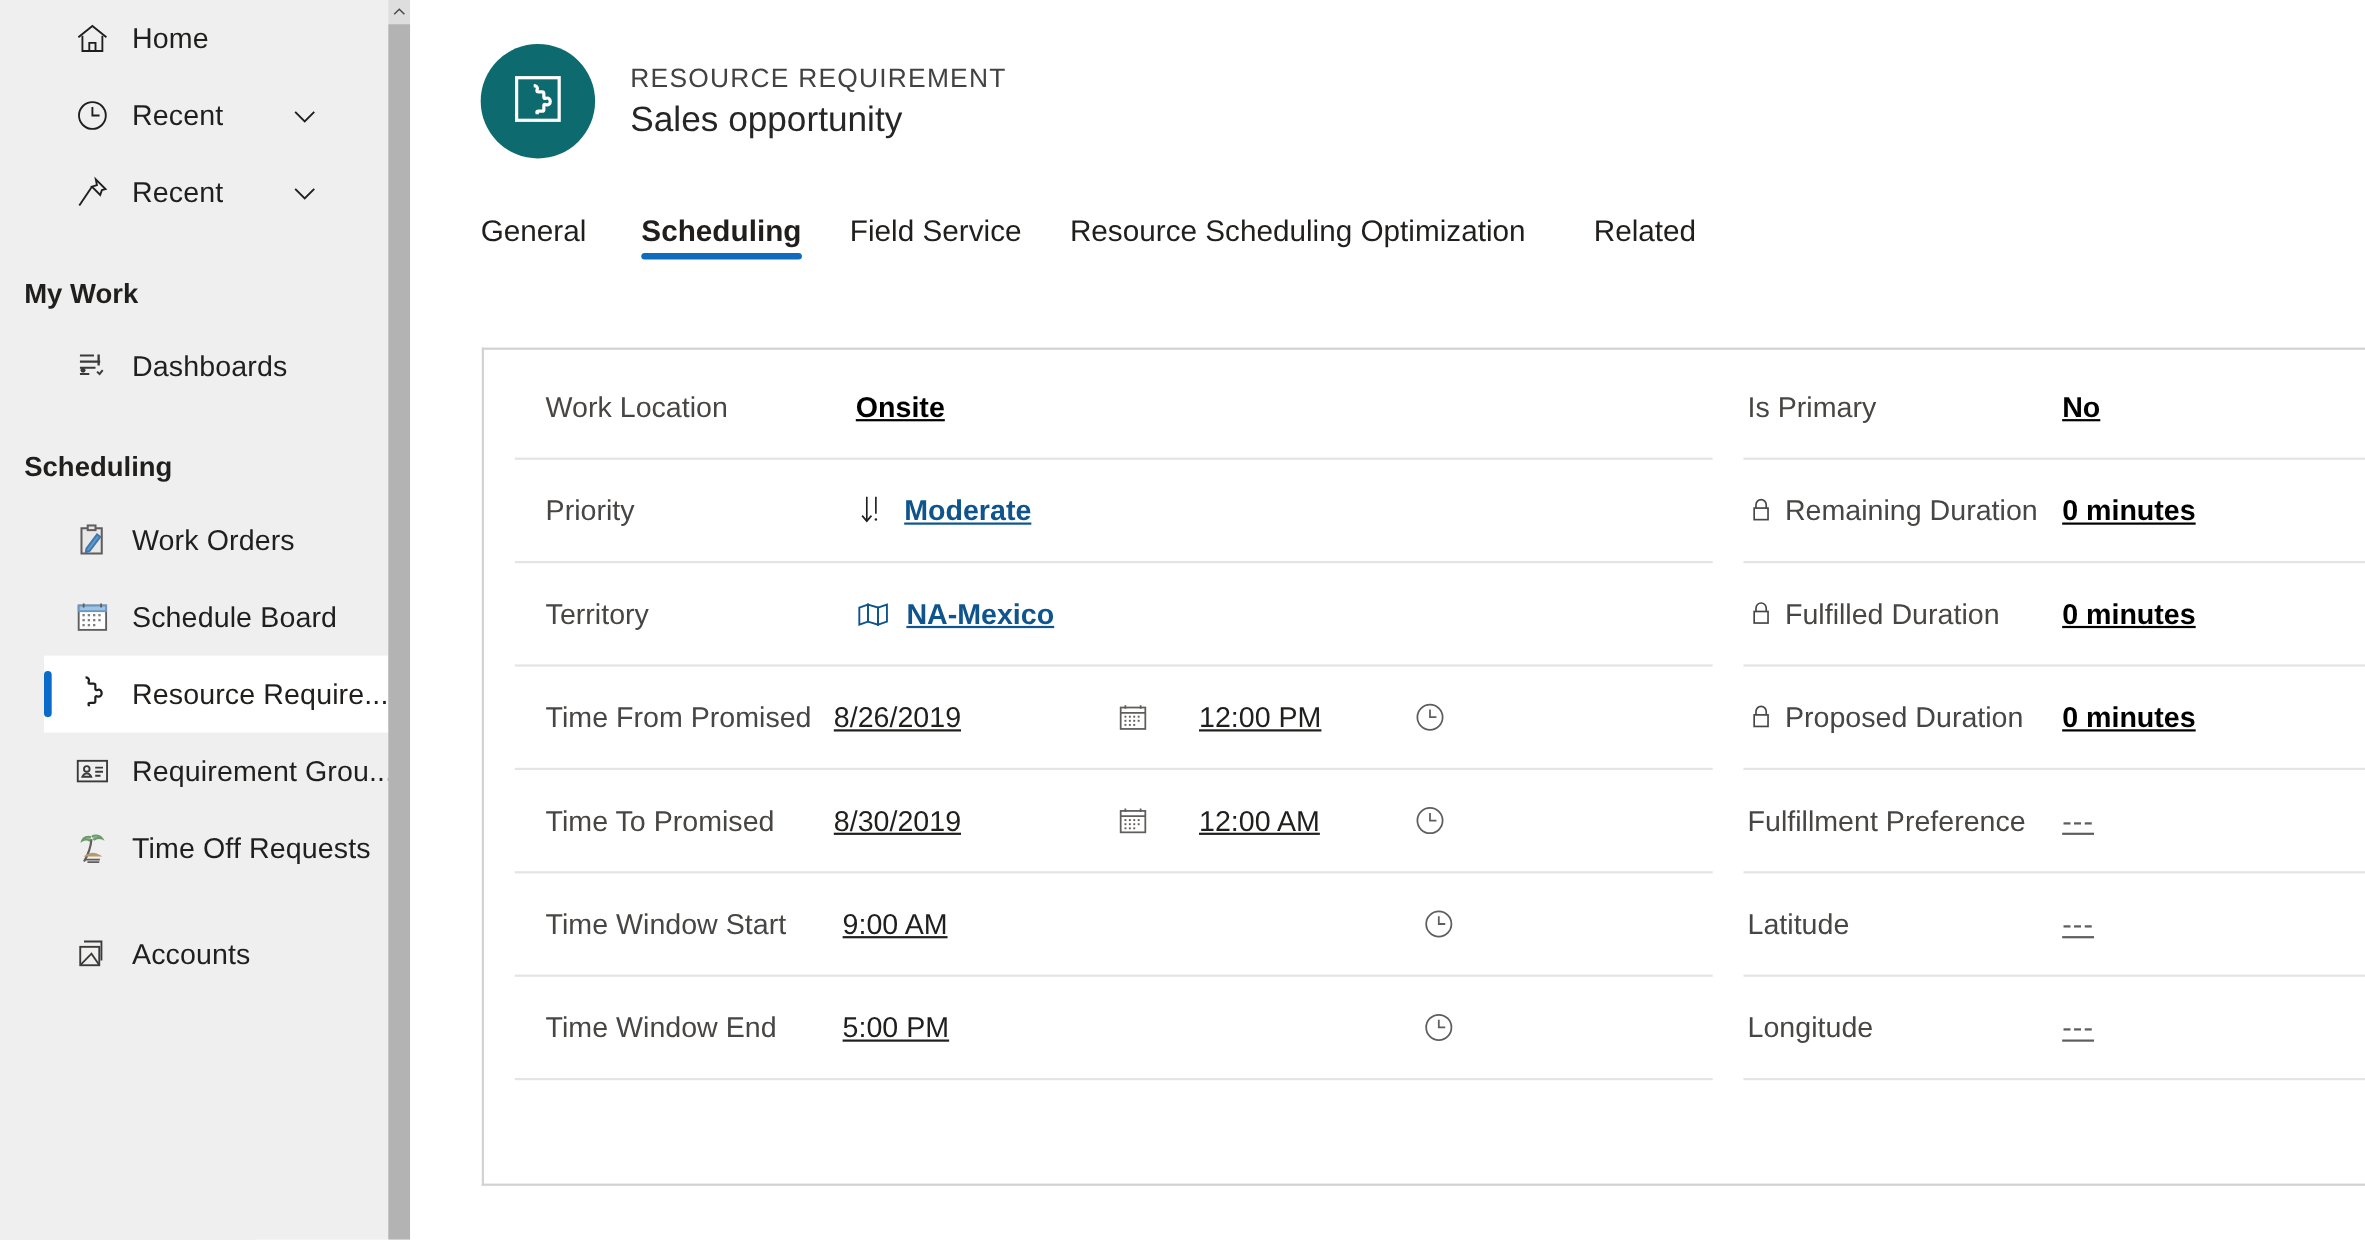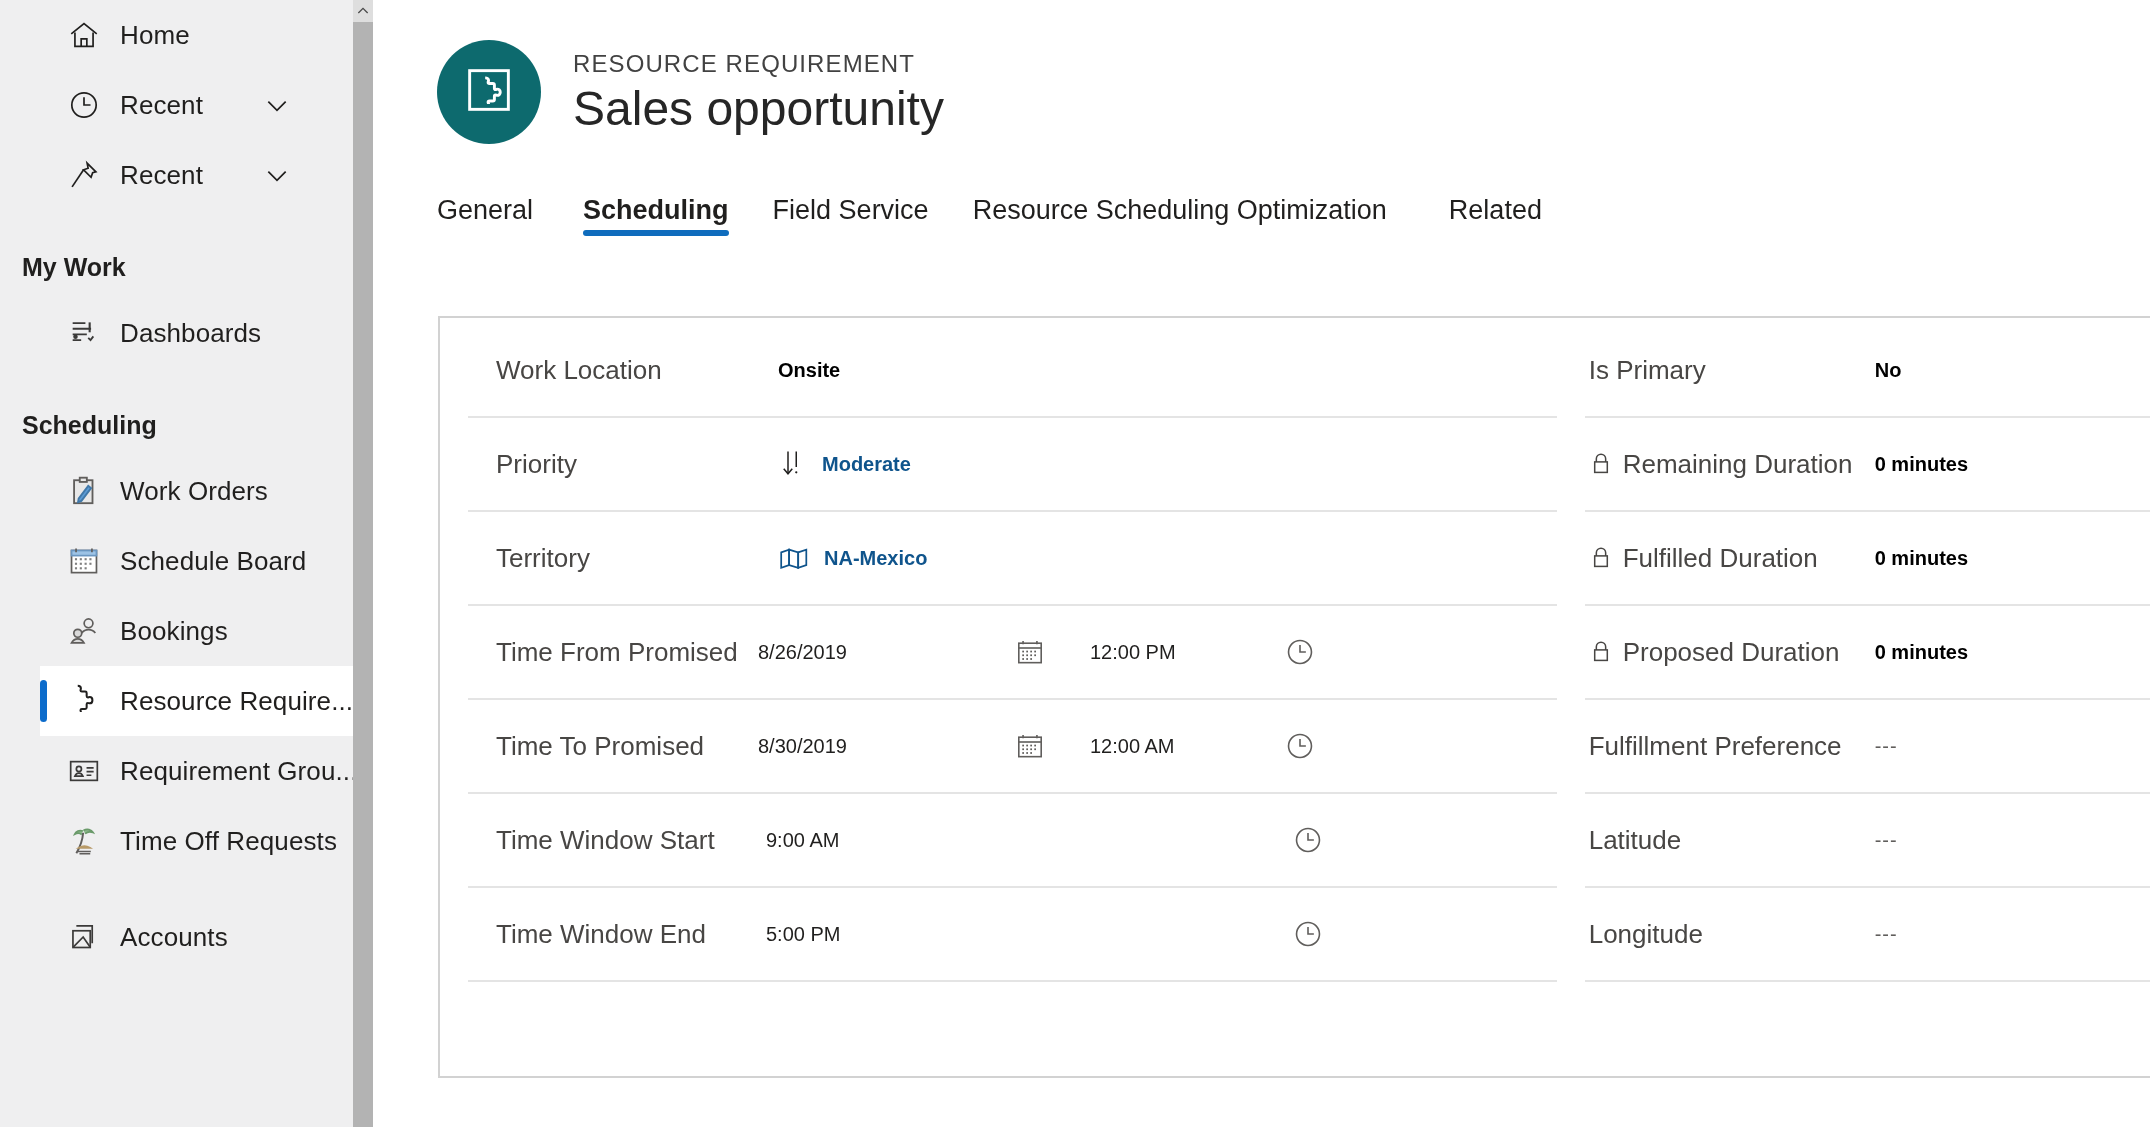--- a/index.html
+++ b/index.html
@@ -117,21 +117,21 @@
     margin-right: 32px;
   }
   .entity-text { display: flex; flex-direction: column; justify-content: space-between; }
   .entity-kind {
     font-size: 24px;
     letter-spacing: 1.1px;
     color: #424242;
     margin-bottom: 6px;
   }
   .entity-name {
-    font-size: 48px;
+    font-size: 32px;
     color: #262626;
     font-weight: 400;
     line-height: 1.05;
   }
 
   .tabs {
     display: flex;
     align-items: flex-end;
     padding-left: 64px;
     height: 76px;
@@ -188,22 +188,23 @@
     font-size: 26px;
     color: #484644;
     display: flex;
     align-items: center;
     white-space: nowrap;
   }
   .col-left .frow-label { width: 290px; padding-left: 28px; }
   .col-right .frow-label { width: 290px; padding-left: 4px; }
   .lock { margin-right: 10px; display: inline-flex; align-items: center; }
   .frow-value {
-    font-size: 20px;
+    font-size: 26px;
     color: #201f1e;
+    text-decoration: underline;
   }
   .frow-value.bold { font-weight: bold; color: #000; }
   .frow-value.link {
     color: #0f548c;
     font-weight: bold;
     display: flex;
     align-items: center;
     cursor: pointer;
   }
   .frow-value.link .vico { margin-right: 14px; display: inline-flex; align-items: center; }
@@ -320,31 +321,20 @@
                 <rect x="15.8" y="13.2" width="1.5" height="1.5"></rect>
               <rect x="5.6" y="16.4" width="1.5" height="1.5"></rect>
                 <rect x="9" y="16.4" width="1.5" height="1.5"></rect>
               <rect x="12.4" y="16.4" width="1.5" height="1.5"></rect>
             </g>
           </svg>
         </span>
         <span class="lbl">Schedule Board</span>
       </div>
 
-      <div class="nav-item">
-        <span class="ico">
-          <svg width="34" height="34" viewBox="0 0 24 24" fill="none" stroke="#605e5c" stroke-width="1.2">
-            <circle cx="15.2" cy="6.6" r="3.1"></circle>
-            <path d="M10.4 13.4c1.2-1.6 3-2.4 4.8-2.4s3.6.8 4.8 2.4"></path>
-            <circle cx="7.6" cy="13.6" r="2.8" fill="#d9d9d9"></circle>
-            <path d="M3.2 20.4c1-1.8 2.6-2.8 4.4-2.8s3.4 1 4.4 2.8z" fill="#d9d9d9"></path>
-          </svg>
-        </span>
-        <span class="lbl">Bookings</span>
-      </div>
 
       <div class="nav-item selected">
         <span class="ico">
           <svg width="36" height="36" viewBox="0 0 24 24" fill="none" stroke="#201f1e" stroke-width="1.4">
             <path d="M9.4 3.4c1.4 0 2.2 1 2.2 1.9 0 .5-.3.9-.3 1.3 0 .5.4.8 1 .8h2.3c.7 0 1 .4 1 1v2.1c0 .6.3 1 .8 1 .4 0 .8-.3 1.3-.3.9 0 1.9.8 1.9 2.2s-1 2.2-1.9 2.2c-.5 0-.9-.3-1.3-.3-.5 0-.8.4-.8 1v2.2c0 .6-.3 1-1 1h-2.3c-.6 0-1 .3-1 .8 0 .4.3.8.3 1.3" transform="translate(-1.2,-1.4) scale(0.96)"></path>
           </svg>
         </span>
         <span class="lbl">Resource Require...</span>
       </div>
 

